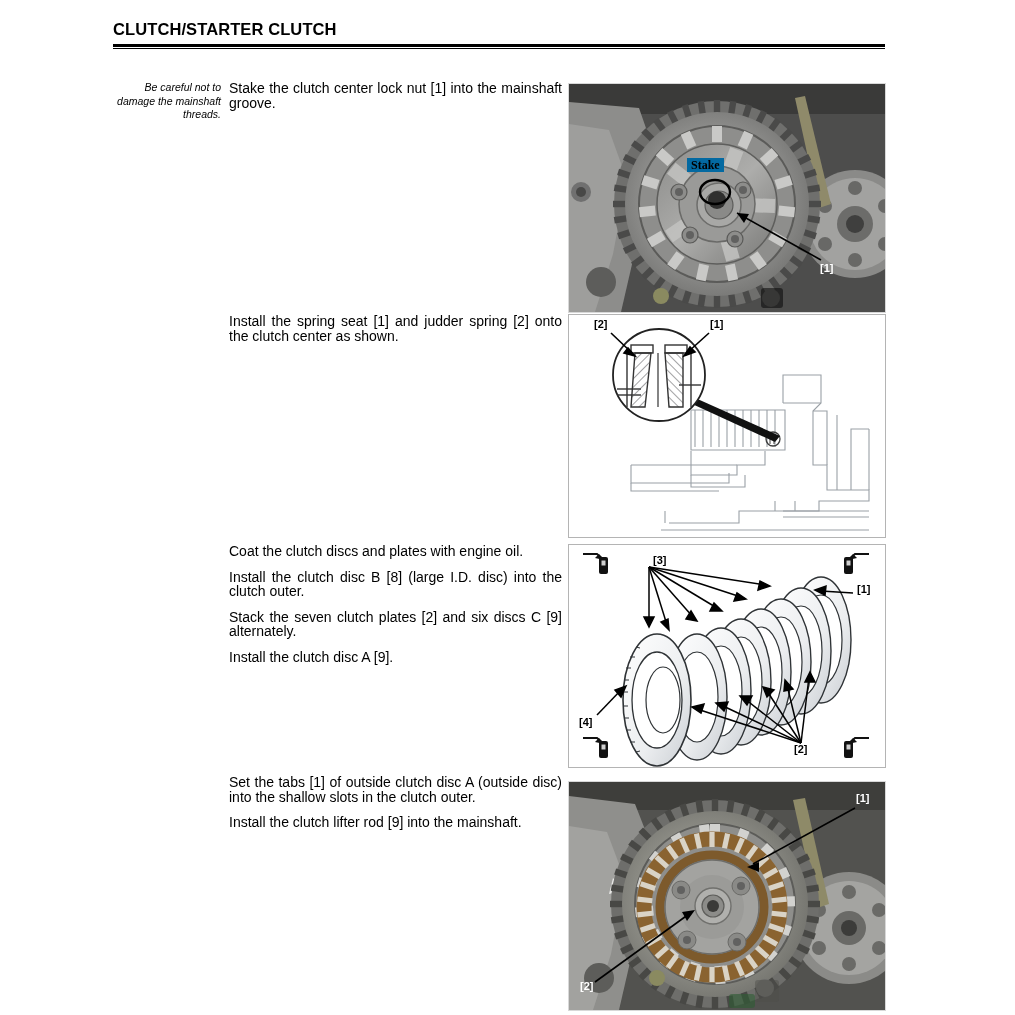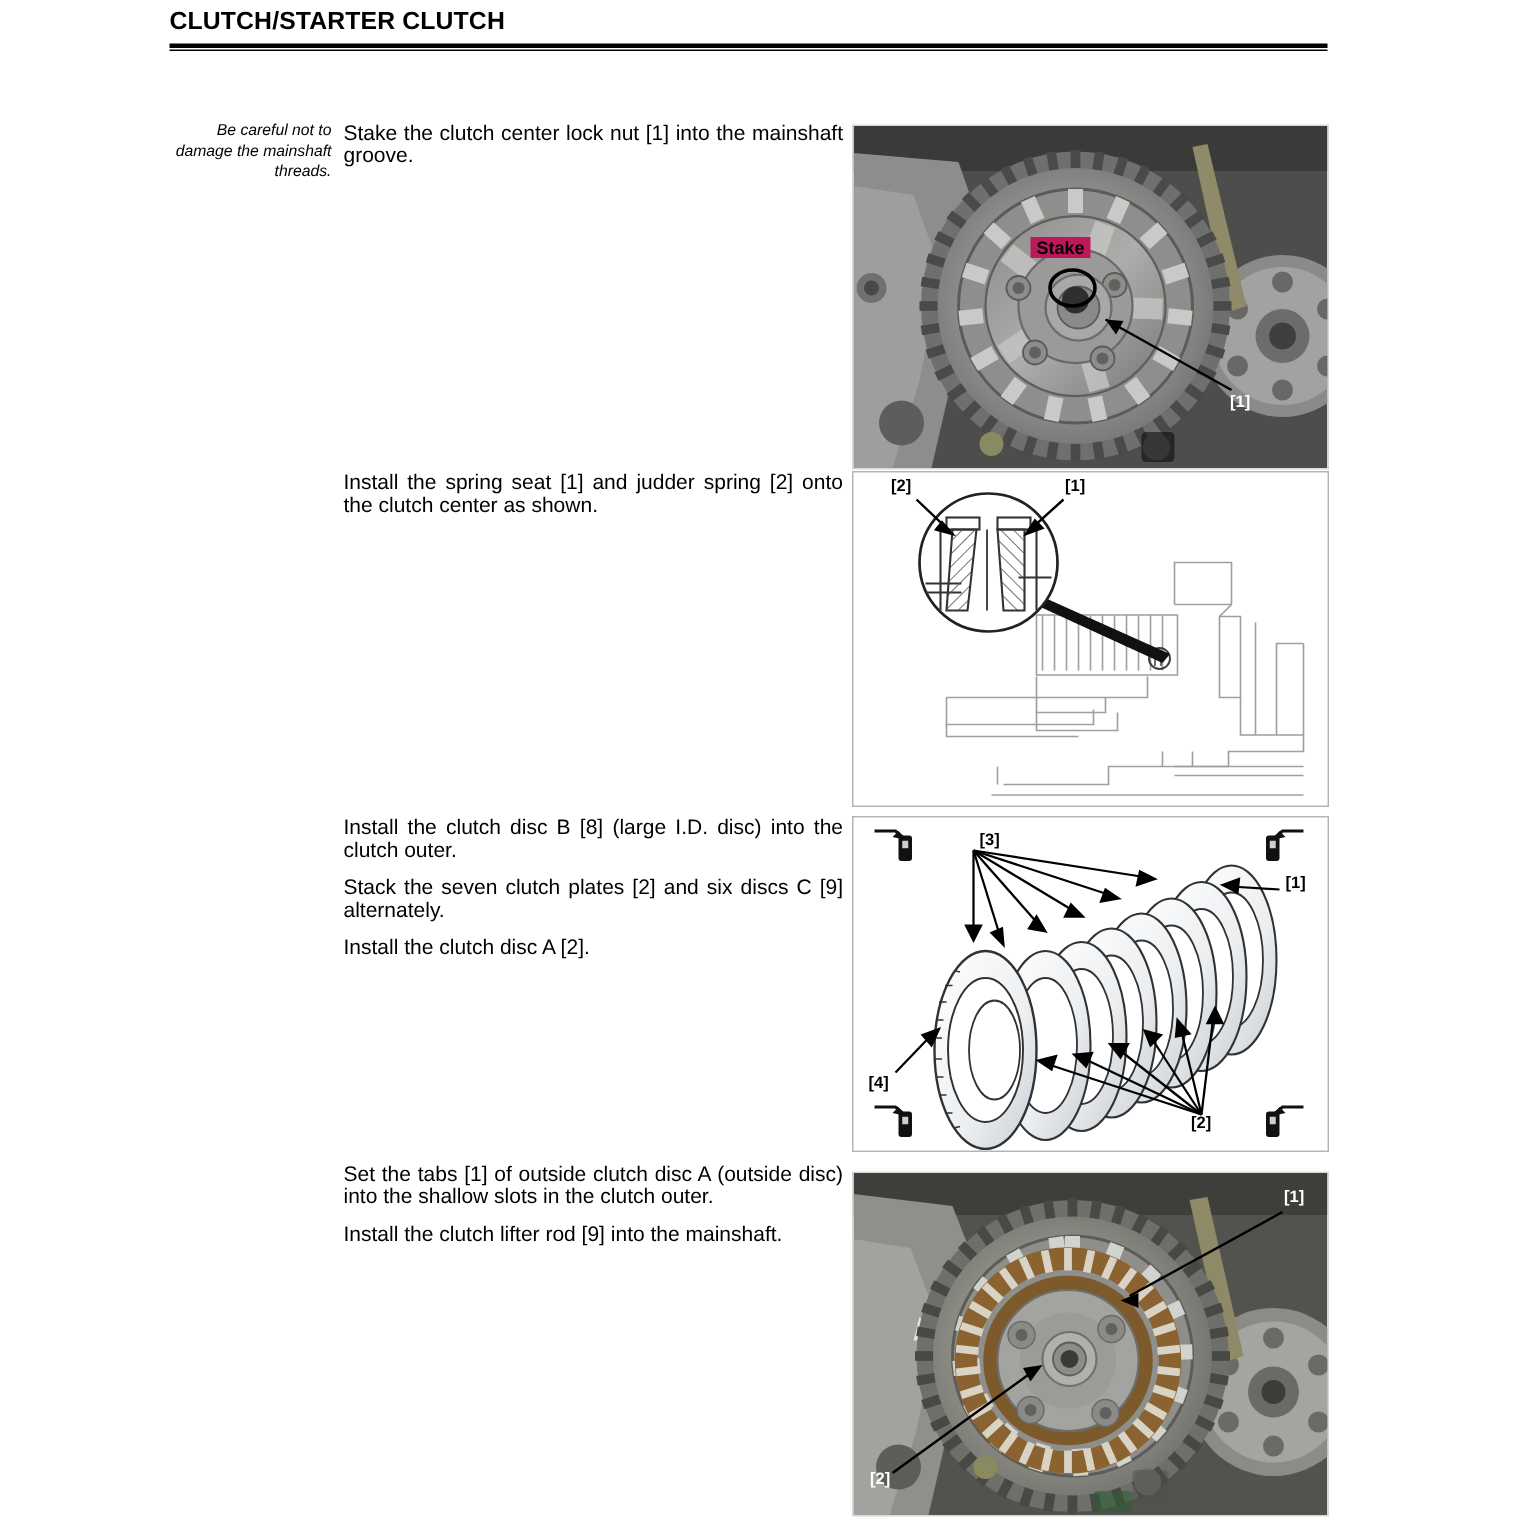--- a/index.html
+++ b/index.html
@@ -22,21 +22,21 @@
     position: absolute;
     left: 0; top: 0;
     width: 1015px; height: 1015px;
     background: #fff;
   }
 
   
   .header {
     position: absolute;
     left: 113px;
-    top: 5px;
+    top: 20px;
     width: 772px;
   }
   .header-title {
     font-size: 16.5px;
     font-weight: bold;
     letter-spacing: 0.1px;
     line-height: 19px;
     margin: 0;
     white-space: nowrap;
   }
@@ -113,21 +113,21 @@
   .tag {
     position: absolute;
     font-size: 11px;
     font-weight: bold;
     color: #000;
     background: #fff;
     padding: 0 1px;
     line-height: 12px;
     white-space: nowrap;
   }
-  .tag.ontop { background: #be185d; padding: 1px 4px; font-weight: bold; font-size: 12px;}
+  .tag.ontop { background: #0369a1; padding: 1px 4px; font-weight: bold; font-size: 12px; font-family: Liberation Serif, serif;}
   .tag.plain { background: transparent; }
 
   svg { display:block; }
 
   
   .oilmark { position:absolute; width:30px; height:26px; }
 </style>
 </head>
 <body>
 
@@ -420,23 +420,24 @@
         <div class="tag plain" style="left:24px; top:3px;">[2]</div>
         <div class="tag plain" style="left:140px; top:3px;">[1]</div>
       </div>
     </div>
 
     <div class="row" style="position:absolute; top:463px; left:0; height:230px;">
 
       <div class="note-col"></div>
 
       <div class="instr-col">
+        <p>Coat the clutch discs and plates with engine oil.</p>
         <p>Install the clutch disc B [8] (large I.D. disc) into the clutch outer.</p>
         <p>Stack the seven clutch plates [2] and six discs C [9] alternately.</p>
-        <p>Install the clutch disc A [2].</p>
+        <p>Install the clutch disc A [9].</p>
       </div>
 
       <div class="fig line" style="top:0px; width:316px; height:222px;">
         <svg class="fig-inner" viewBox="0 0 316 222" preserveAspectRatio="none">
           <defs>
             <linearGradient id="dg" x1="0" y1="0" x2="1" y2="1">
               <stop offset="0%" stop-color="#ffffff"></stop>
               <stop offset="60%" stop-color="#eceef0"></stop>
               <stop offset="100%" stop-color="#c9cdd2"></stop>
             </linearGradient>

